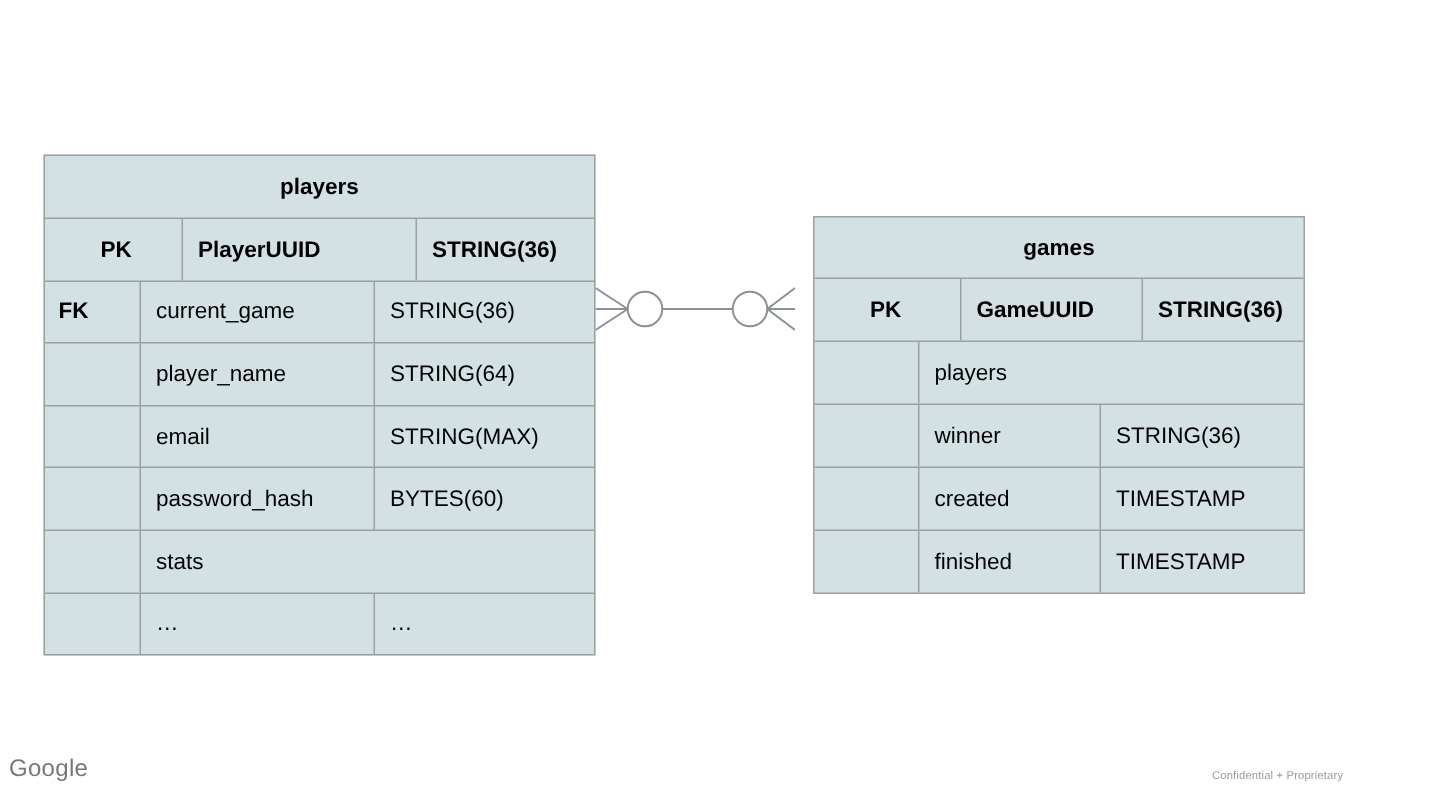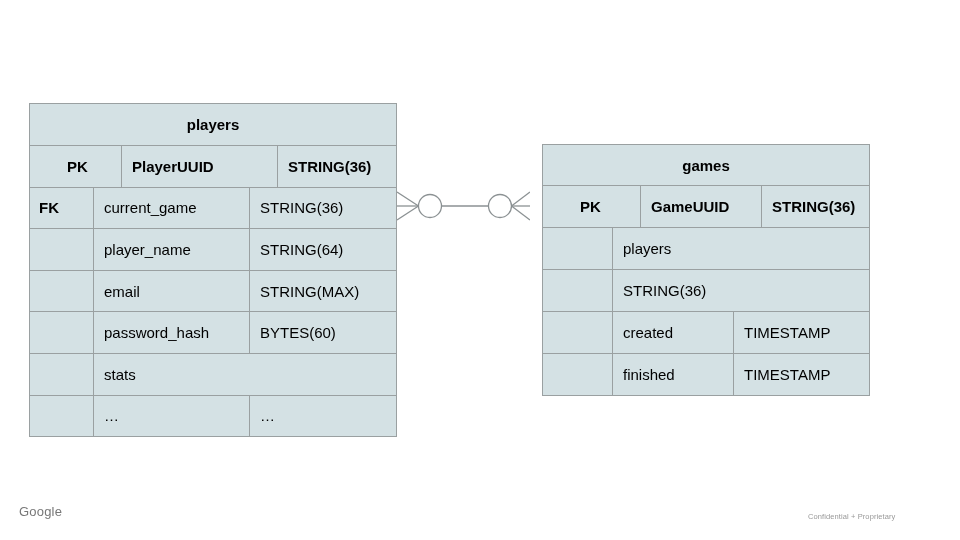--- a/index.html
+++ b/index.html
@@ -28,22 +28,22 @@
   .er-row { display:grid; }
   .er-row + .er-row { border-top:1px solid var(--table-border,#9aa0a1); }
   .cell { display:flex; align-items:center; padding-left:10px; box-sizing:border-box; overflow:hidden; white-space:nowrap; }
   .cell + .cell { border-left:1px solid var(--table-border,#9aa0a1); }
   .cell.key { font-weight:bold; padding-left:9px; }
   .er-row.bold .cell { font-weight:bold;margin-left:28px; }
   .connector { position:absolute; left:397px; top:185px; width:133px; height:42px; }
   .connector line, .connector circle { stroke:var(--connector-stroke,#8b9193); stroke-width:1.3; }
   .connector circle { fill:#ffffff; }
   .google-logo {
-    position:absolute; left:19px; top:504px;
-    font-size:13px; letter-spacing:0.2px;
+    position:absolute; left:6px; top:504px;
+    font-size:16px; letter-spacing:0.2px;
     color:var(--brand-text,#777777);
   }
   .confidential {
     position:absolute; left:808px; top:512px;
     font-size:7.5px; color:var(--footer-text,#999999); letter-spacing:0.1px;
   }
 </style>
 </head>
 <body>
 
@@ -96,20 +96,21 @@
           <div class="cell key">PK</div>
           <div class="cell name">GameUUID</div>
           <div class="cell type">STRING(36)</div>
         </div>
         <div class="er-row">
           <div class="cell key"></div>
           <div class="cell name">players</div>
         </div>
         <div class="er-row">
           <div class="cell key"></div>
+          <div class="cell name">winner</div>
           <div class="cell type">STRING(36)</div>
         </div>
         <div class="er-row">
           <div class="cell key"></div>
           <div class="cell name">created</div>
           <div class="cell type">TIMESTAMP</div>
         </div>
         <div class="er-row">
           <div class="cell key"></div>
           <div class="cell name">finished</div>

